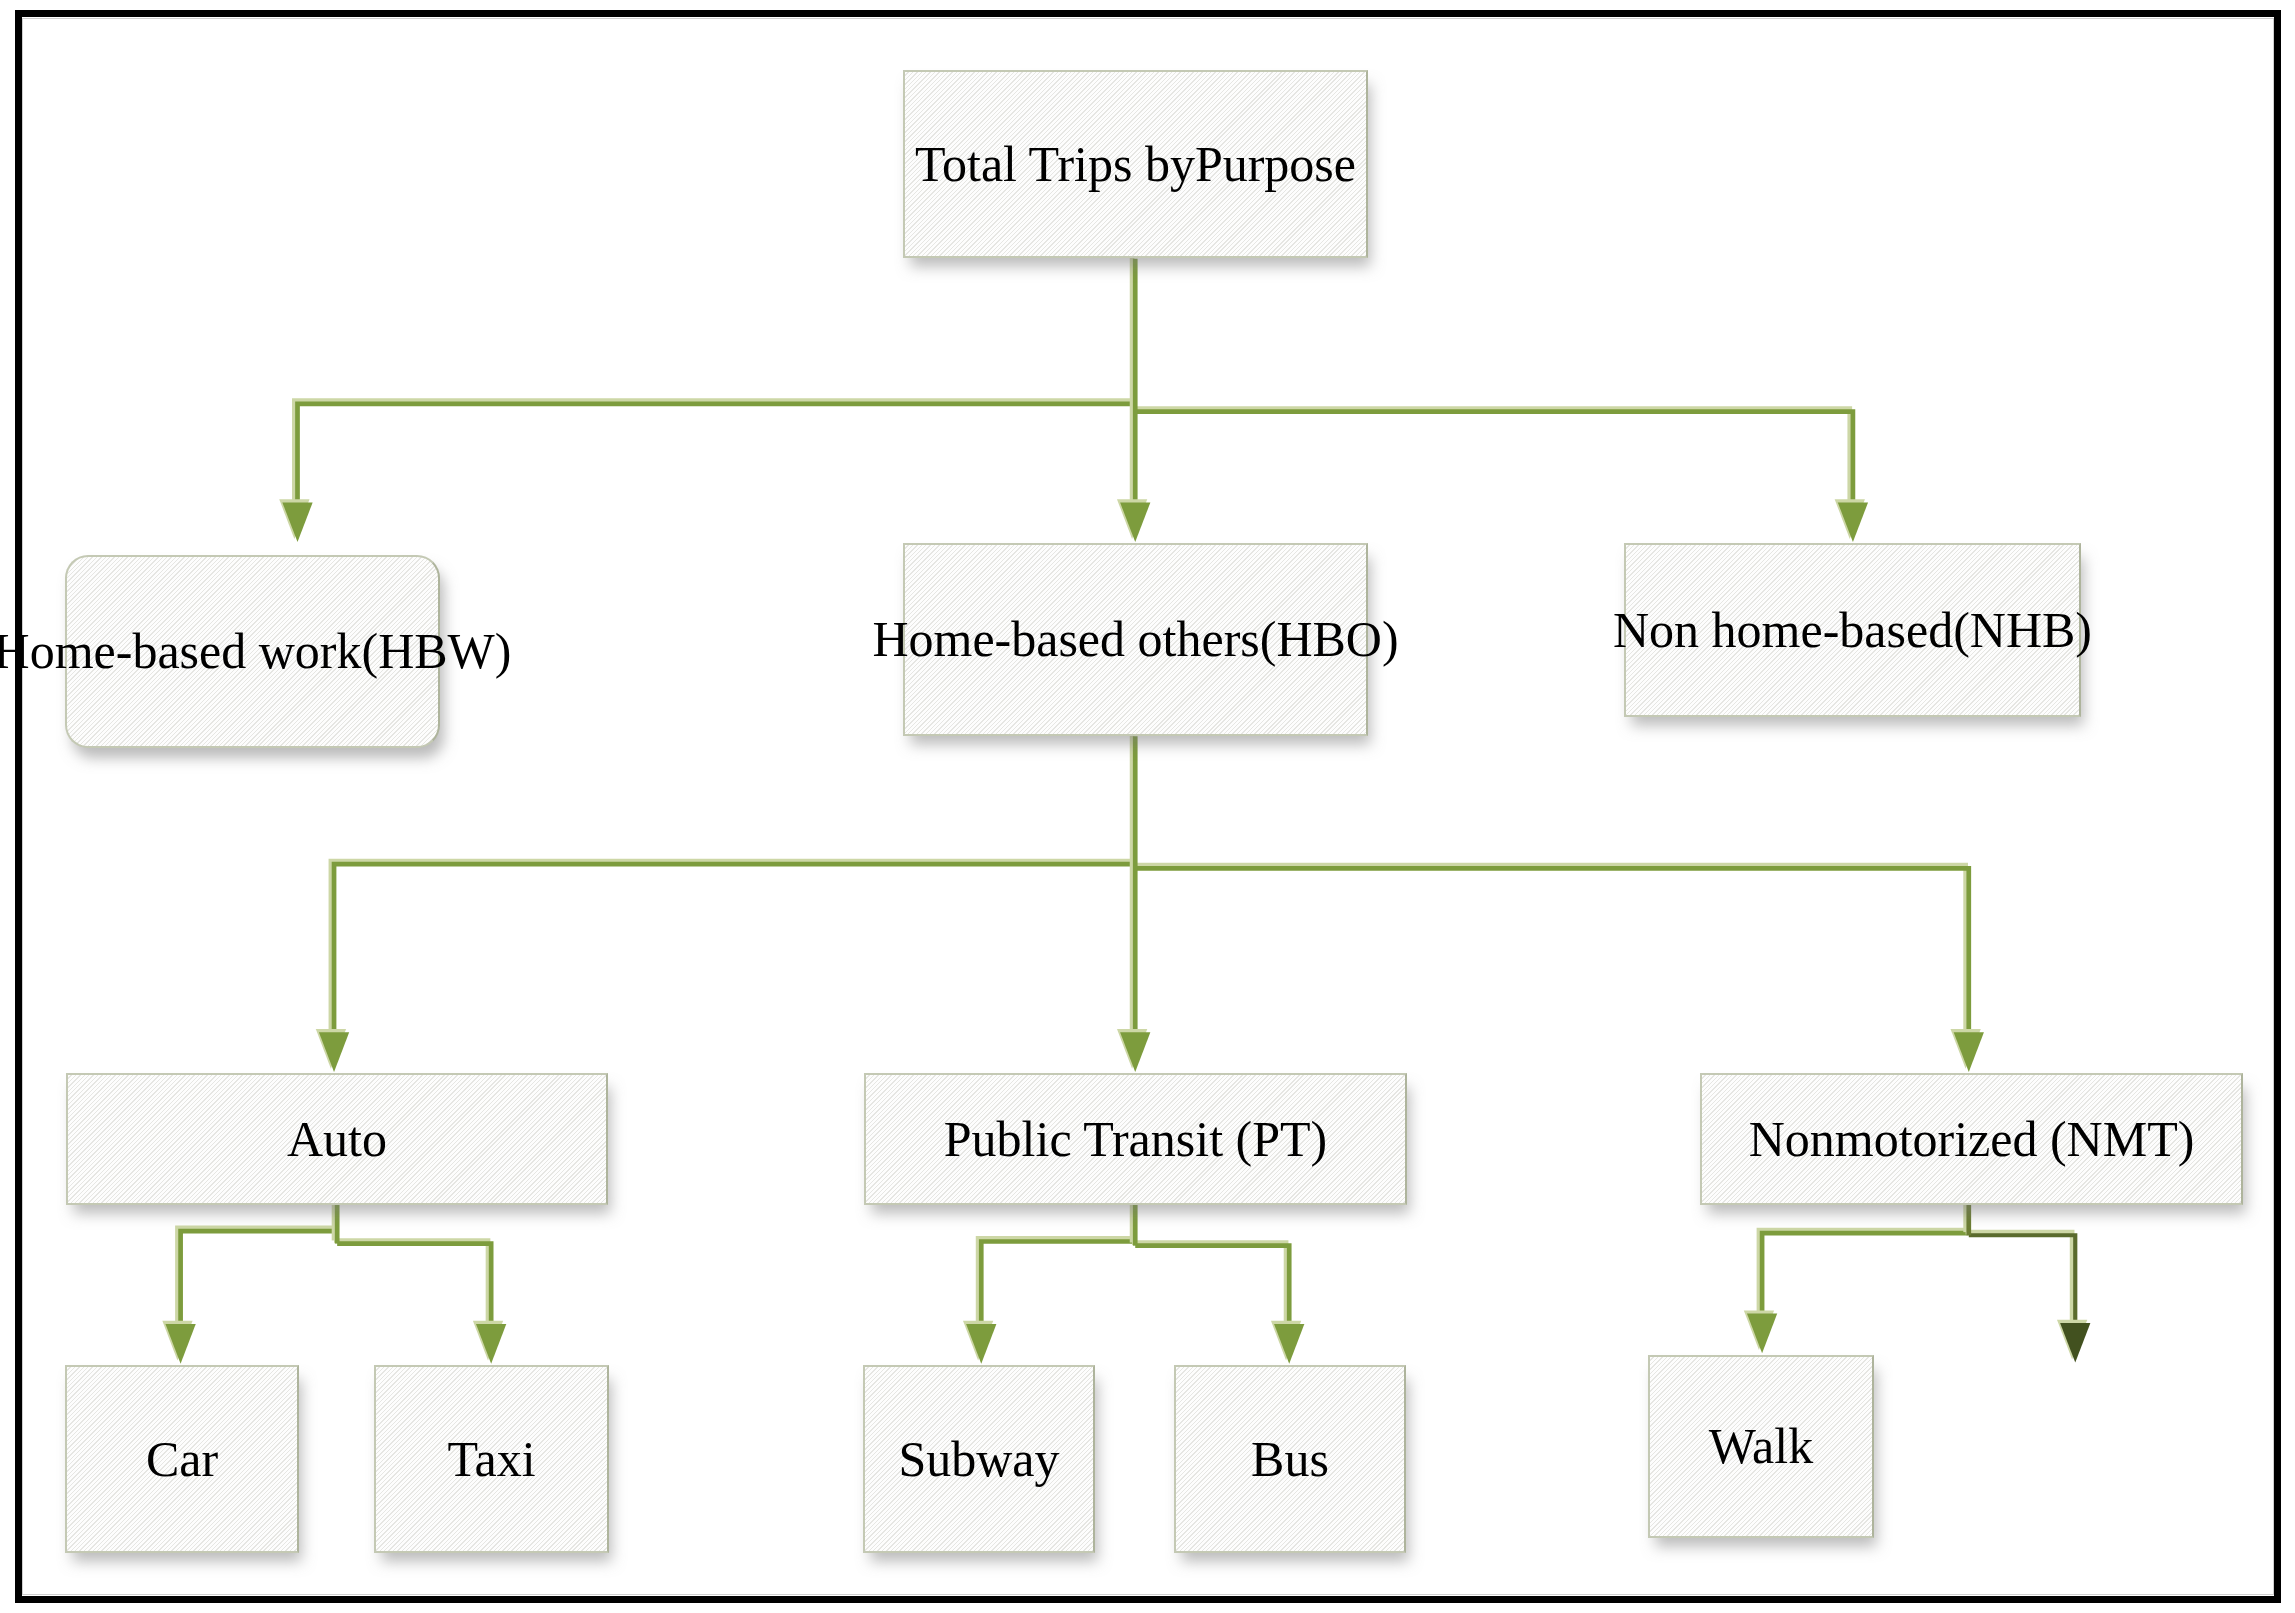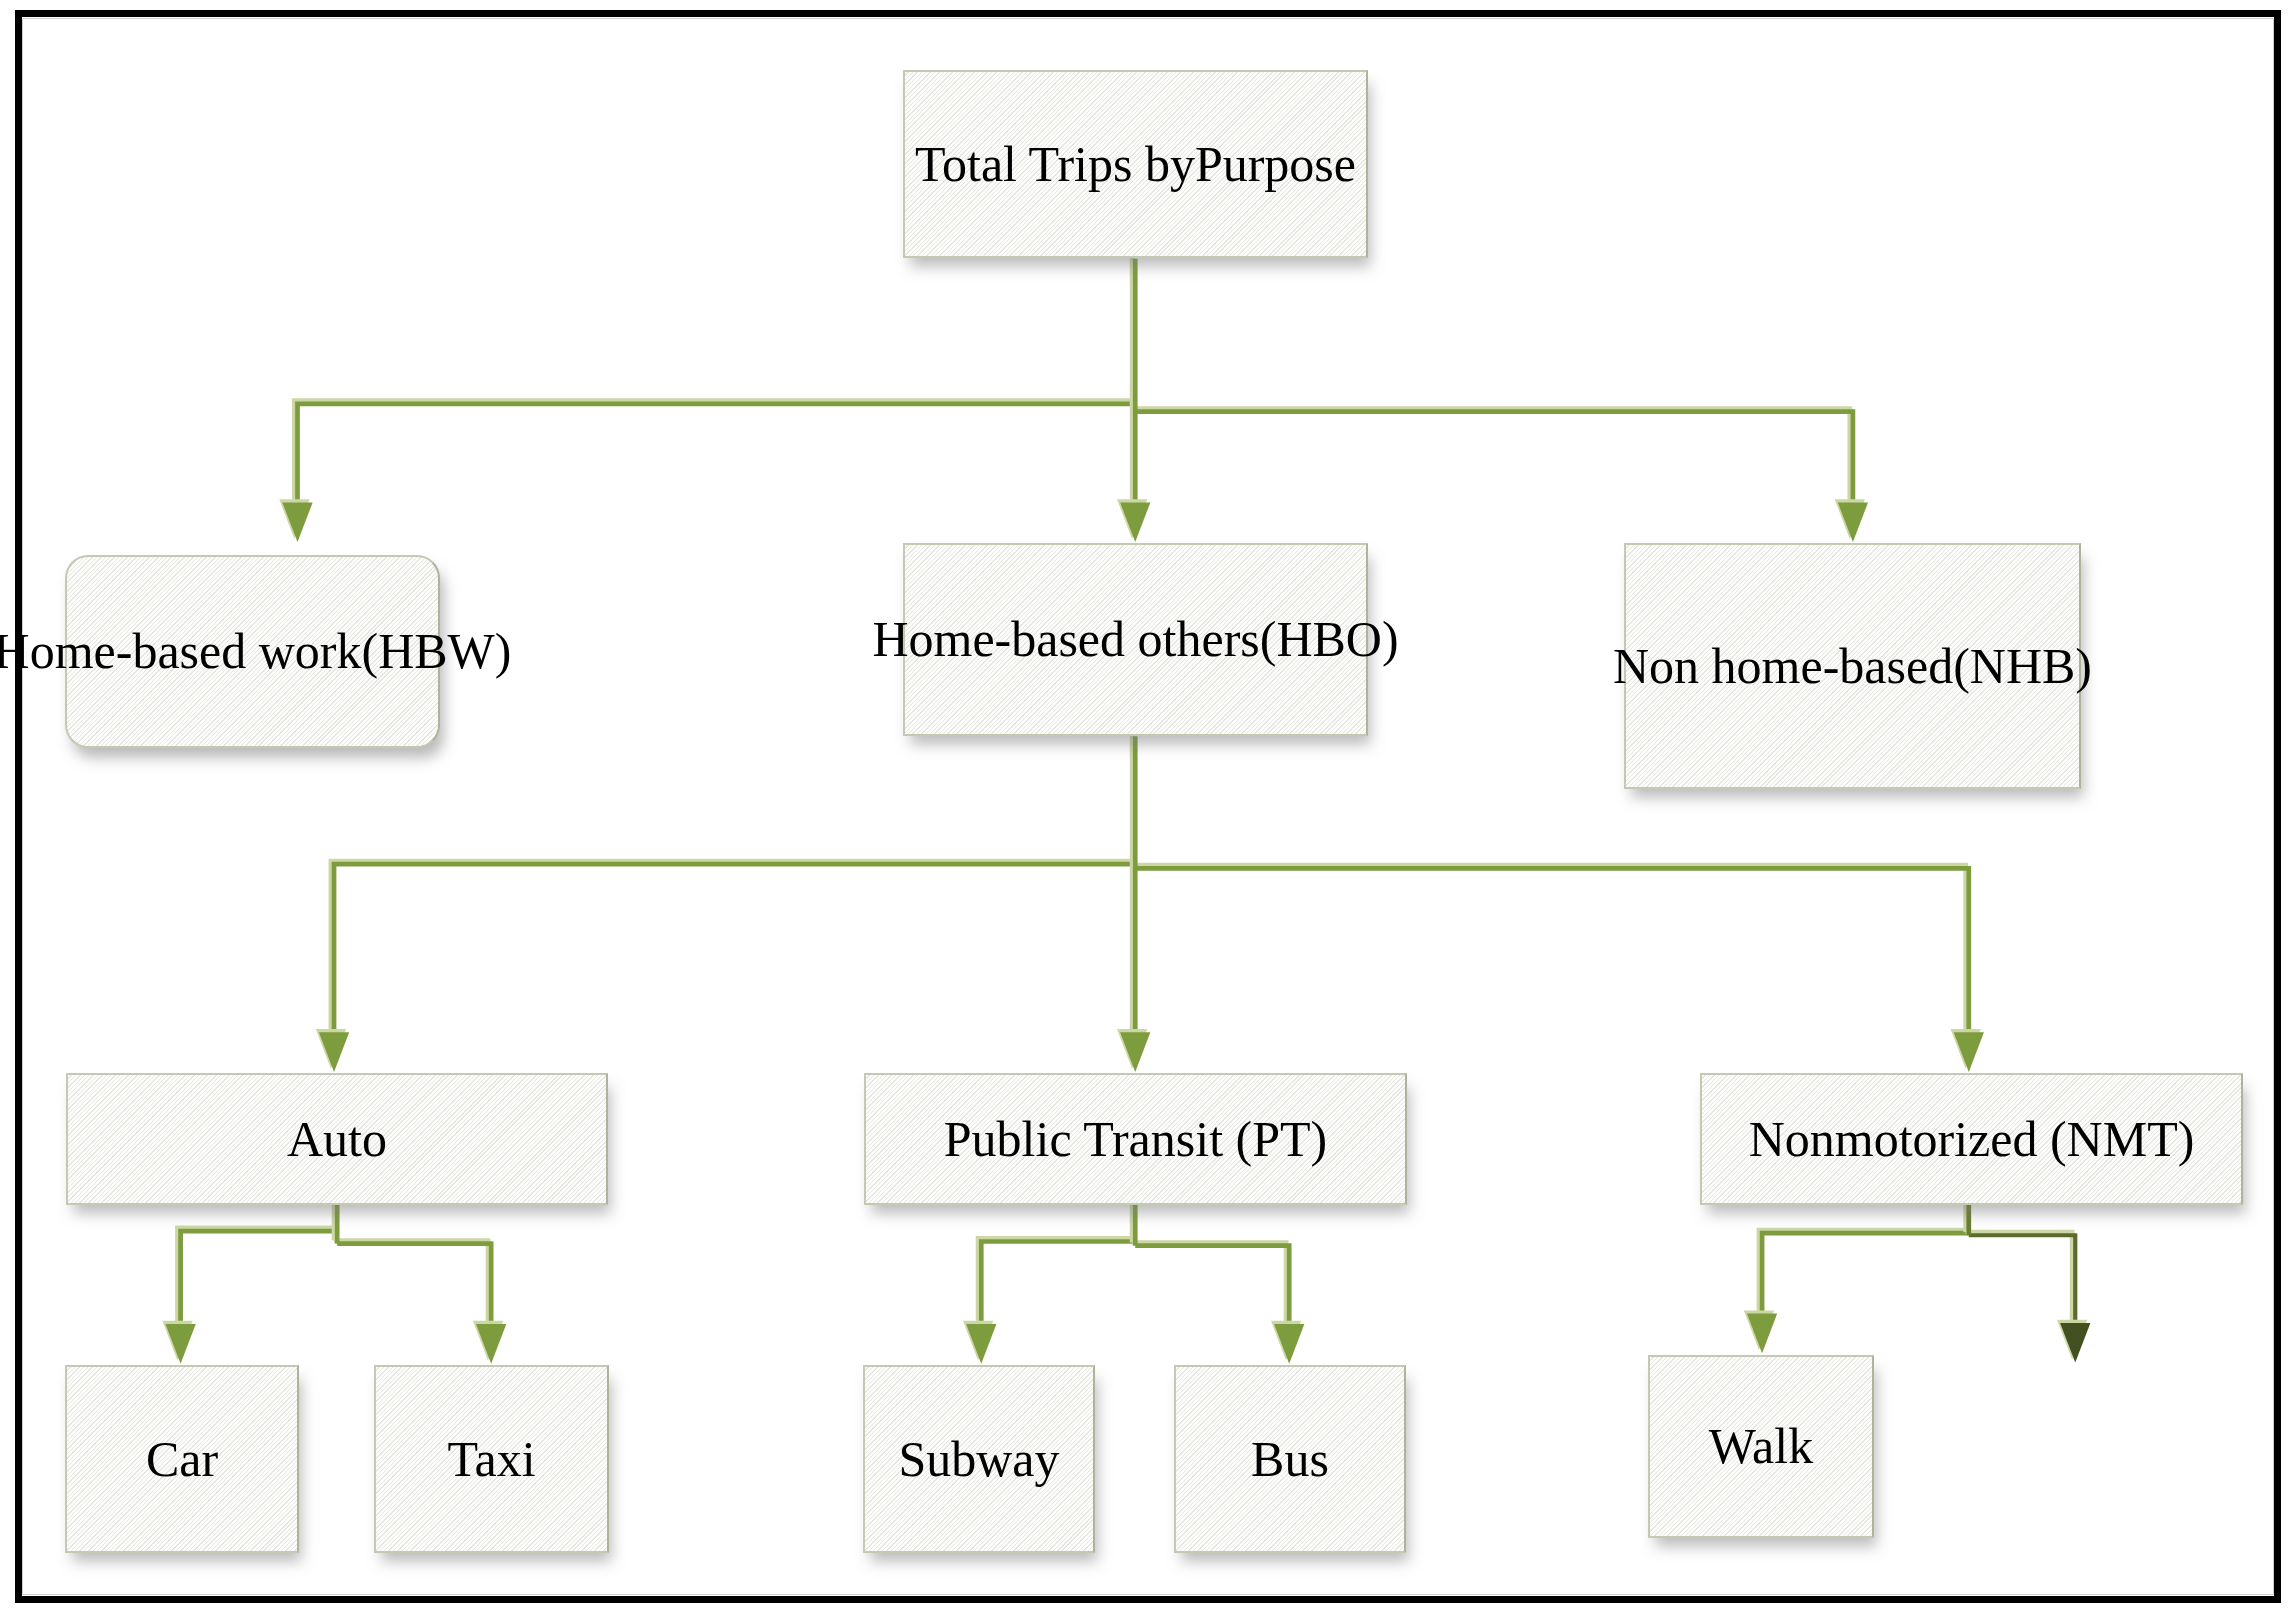--- a/index.html
+++ b/index.html
@@ -179,21 +179,21 @@
   <div class="node" style="left:65px; top:555px; width:375px; height:193px;border-radius:23px;">
     <span>Home-based work</span>
     <span>(HBW)</span>
   </div>
 
   <div class="node" style="left:903px; top:543px; width:465px; height:193px;align-items:center;">
     <span>Home-based others</span>
     <span>(HBO)</span>
   </div>
 
-  <div class="node" style="left:1624px; top:543px; width:457px; height:246px;">
+  <div class="node" style="left:1624px; top:543px; width:457px; height:174px;">
     <span>Non home-based</span>
     <span>(NHB)</span>
   </div>
 
   <div class="node" style="left:66px; top:1073px; width:542px; height:132px;">
     <span>Auto</span>
   </div>
 
   <div class="node" style="left:864px; top:1073px; width:543px; height:132px;">
     <span>Public Transit (PT)</span>

